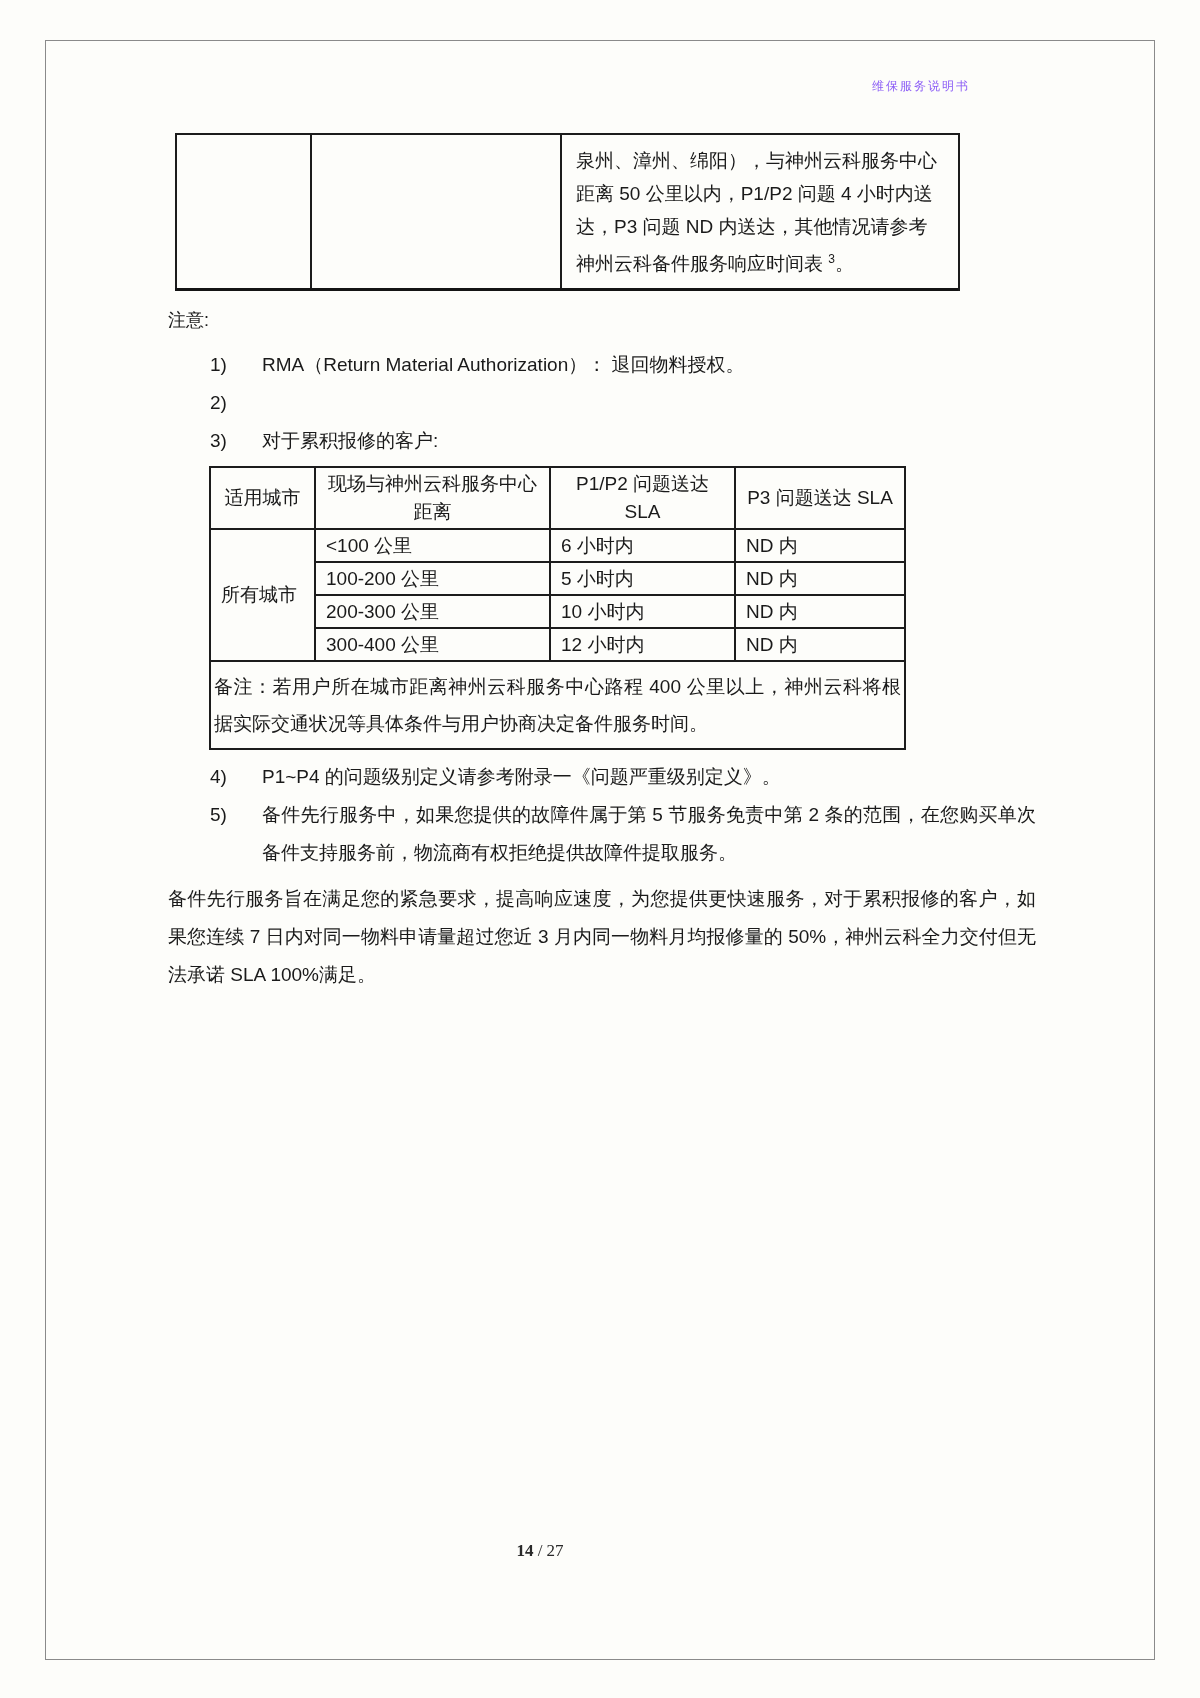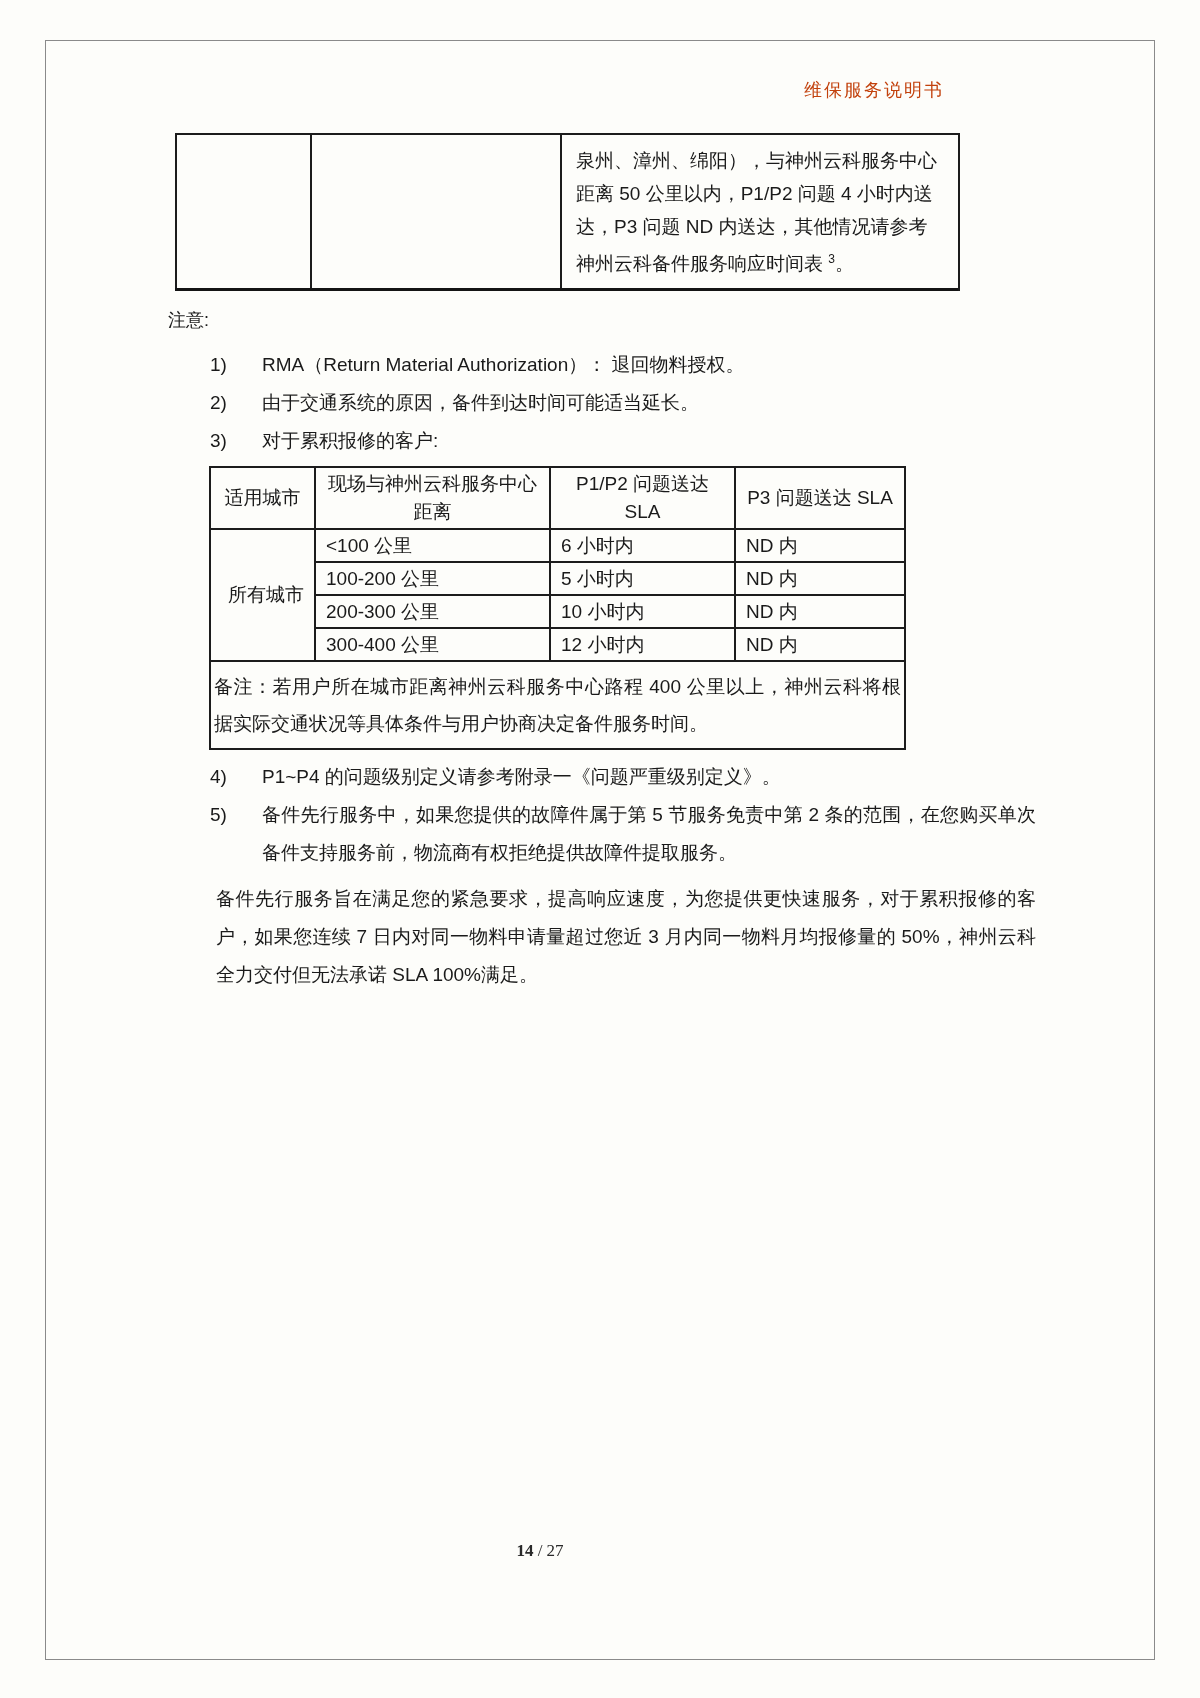--- a/index.html
+++ b/index.html
@@ -13,25 +13,25 @@
   }
   .page-frame {
     position: absolute;
     left: 45px; top: 40px;
     width: 1110px; height: 1620px;
     border: 1px solid #8a8a8a;
     background: transparent;
   }
   .header-title {
     position: absolute;
-    top: 78px; right: 256px;
+    top: 78px; right: 230px;
     font-family: "Liberation Serif", "DejaVu Serif", serif;
-    font-size: 18px;
+    font-size: 12px;
     letter-spacing: 2px;
-    color: #c2410c;
+    color: #8b5cf6;
   }
   
   .carryover-table {
     position: absolute;
     left: 175px; top: 133px;
     border-collapse: collapse;
     table-layout: fixed;
   }
   .carryover-table td {
     border: 2px solid #1c1c1c;
@@ -91,31 +91,30 @@
     text-align: center;
     vertical-align: middle;
     height: 62px;
     line-height: 28px;
   }
   .sla-table col.tc1 { width: 105px; }
   .sla-table col.tc2 { width: 235px; }
   .sla-table col.tc3 { width: 185px; }
   .sla-table col.tc4 { width: 170px; }
   .sla-table td { height: 33px; text-align: left; vertical-align: middle; }
-  .sla-table td.city { text-align: right; }
+  .sla-table td.city { text-align: left; }
   .sla-table td.remark {
     line-height: 37px;
     padding: 6px 3px;
     text-align: justify;
   }
   .closing {
     margin-top: 8px;
     line-height: 38px;
     text-align: justify;
-    margin-left: 48px;
   }
   .footer-page {
     position: absolute;
     left: 0; top: 1541px;
     width: 1080px;
     text-align: center;
     font-family: "Liberation Serif", "DejaVu Serif", serif;
     font-size: 17px;
     color: #2a2a2a;
   }
@@ -143,21 +142,20 @@
 <div class="content">
 
   <div class="notes-heading">注意:</div>
 
   <div class="note-item">
     <span class="num">1)</span>
     <span class="txt">RMA（Return Material Authorization）： 退回物料授权。</span>
   </div>
   <div class="note-item">
     <span class="num">2)</span>
-    <span class="txt">由于交通系统的原因，备件到达时间可能适当延长。</span>
   </div>
   <div class="note-item">
     <span class="num">3)</span>
     <span class="txt">对于累积报修的客户:</span>
   </div>
 
   <table class="sla-table">
     <colgroup>
       <col class="tc1">
         <col class="tc2">

